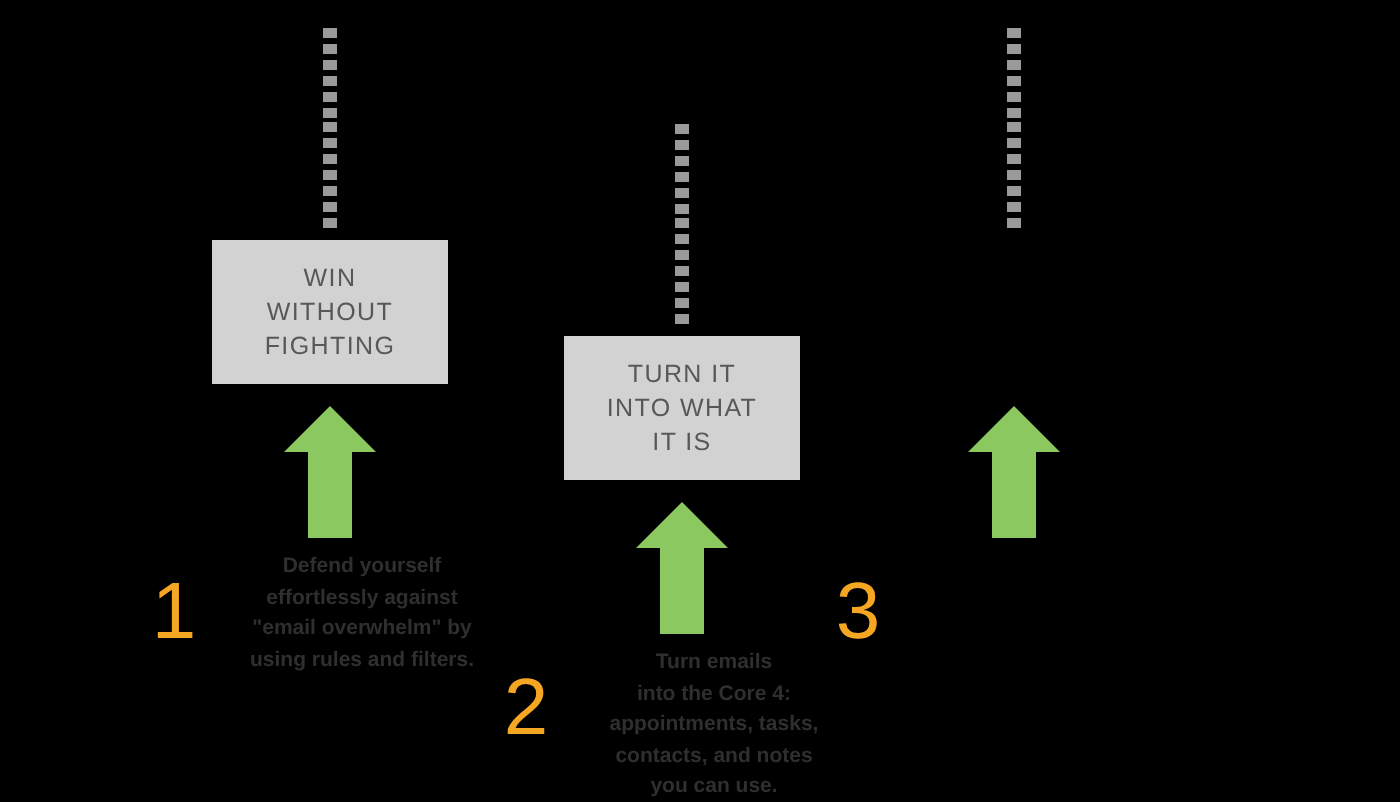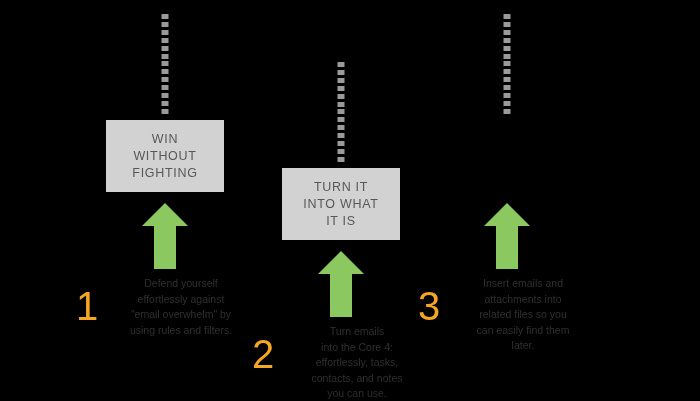--- a/index.html
+++ b/index.html
@@ -121,21 +121,21 @@
     flex: 0 0 34px;
     text-align: center;
     margin-top: 12px;
   }
   .step-copy {
     flex: 1 1 auto;
     color: #2f2f2f;
     font-size: 10.5px;
     line-height: 15.5px;
     text-align: center;
-    font-weight: 400;
+    font-weight: 700;
     white-space: pre-line;
     padding-right: 2px;
   }
 </style>
 </head>
 <body>
 
 <div id="canvas">
 
   <div class="column col-0">
@@ -194,21 +194,21 @@
 IT IS</span>
     </div>
     <div class="arrow-wrap">
       <span class="arrow-head"></span>
       <span class="arrow-shaft"></span>
     </div>
     <div class="step-block">
       <span class="step-number">2</span>
       <span class="step-copy">Turn emails
 into the Core 4:
-effortlessly, tasks,
+appointments, tasks,
 contacts, and notes
 you can use.</span>
     </div>
   </div>
 
   <div class="column col-2">
     <div class="dotted-line">
       <span class="dot"></span>
       <span class="dot"></span>
       <span class="dot"></span>
@@ -222,21 +222,16 @@
       <span class="dot"></span>
       <span class="dot"></span>
       <span class="dot"></span>
     </div>
     <div class="arrow-wrap">
       <span class="arrow-head"></span>
       <span class="arrow-shaft"></span>
     </div>
     <div class="step-block">
       <span class="step-number">3</span>
-      <span class="step-copy">Insert emails and
-attachments into
-related files so you
-can easily find them
-later.</span>
     </div>
   </div>
 
 </div>
 
 </body></html>

